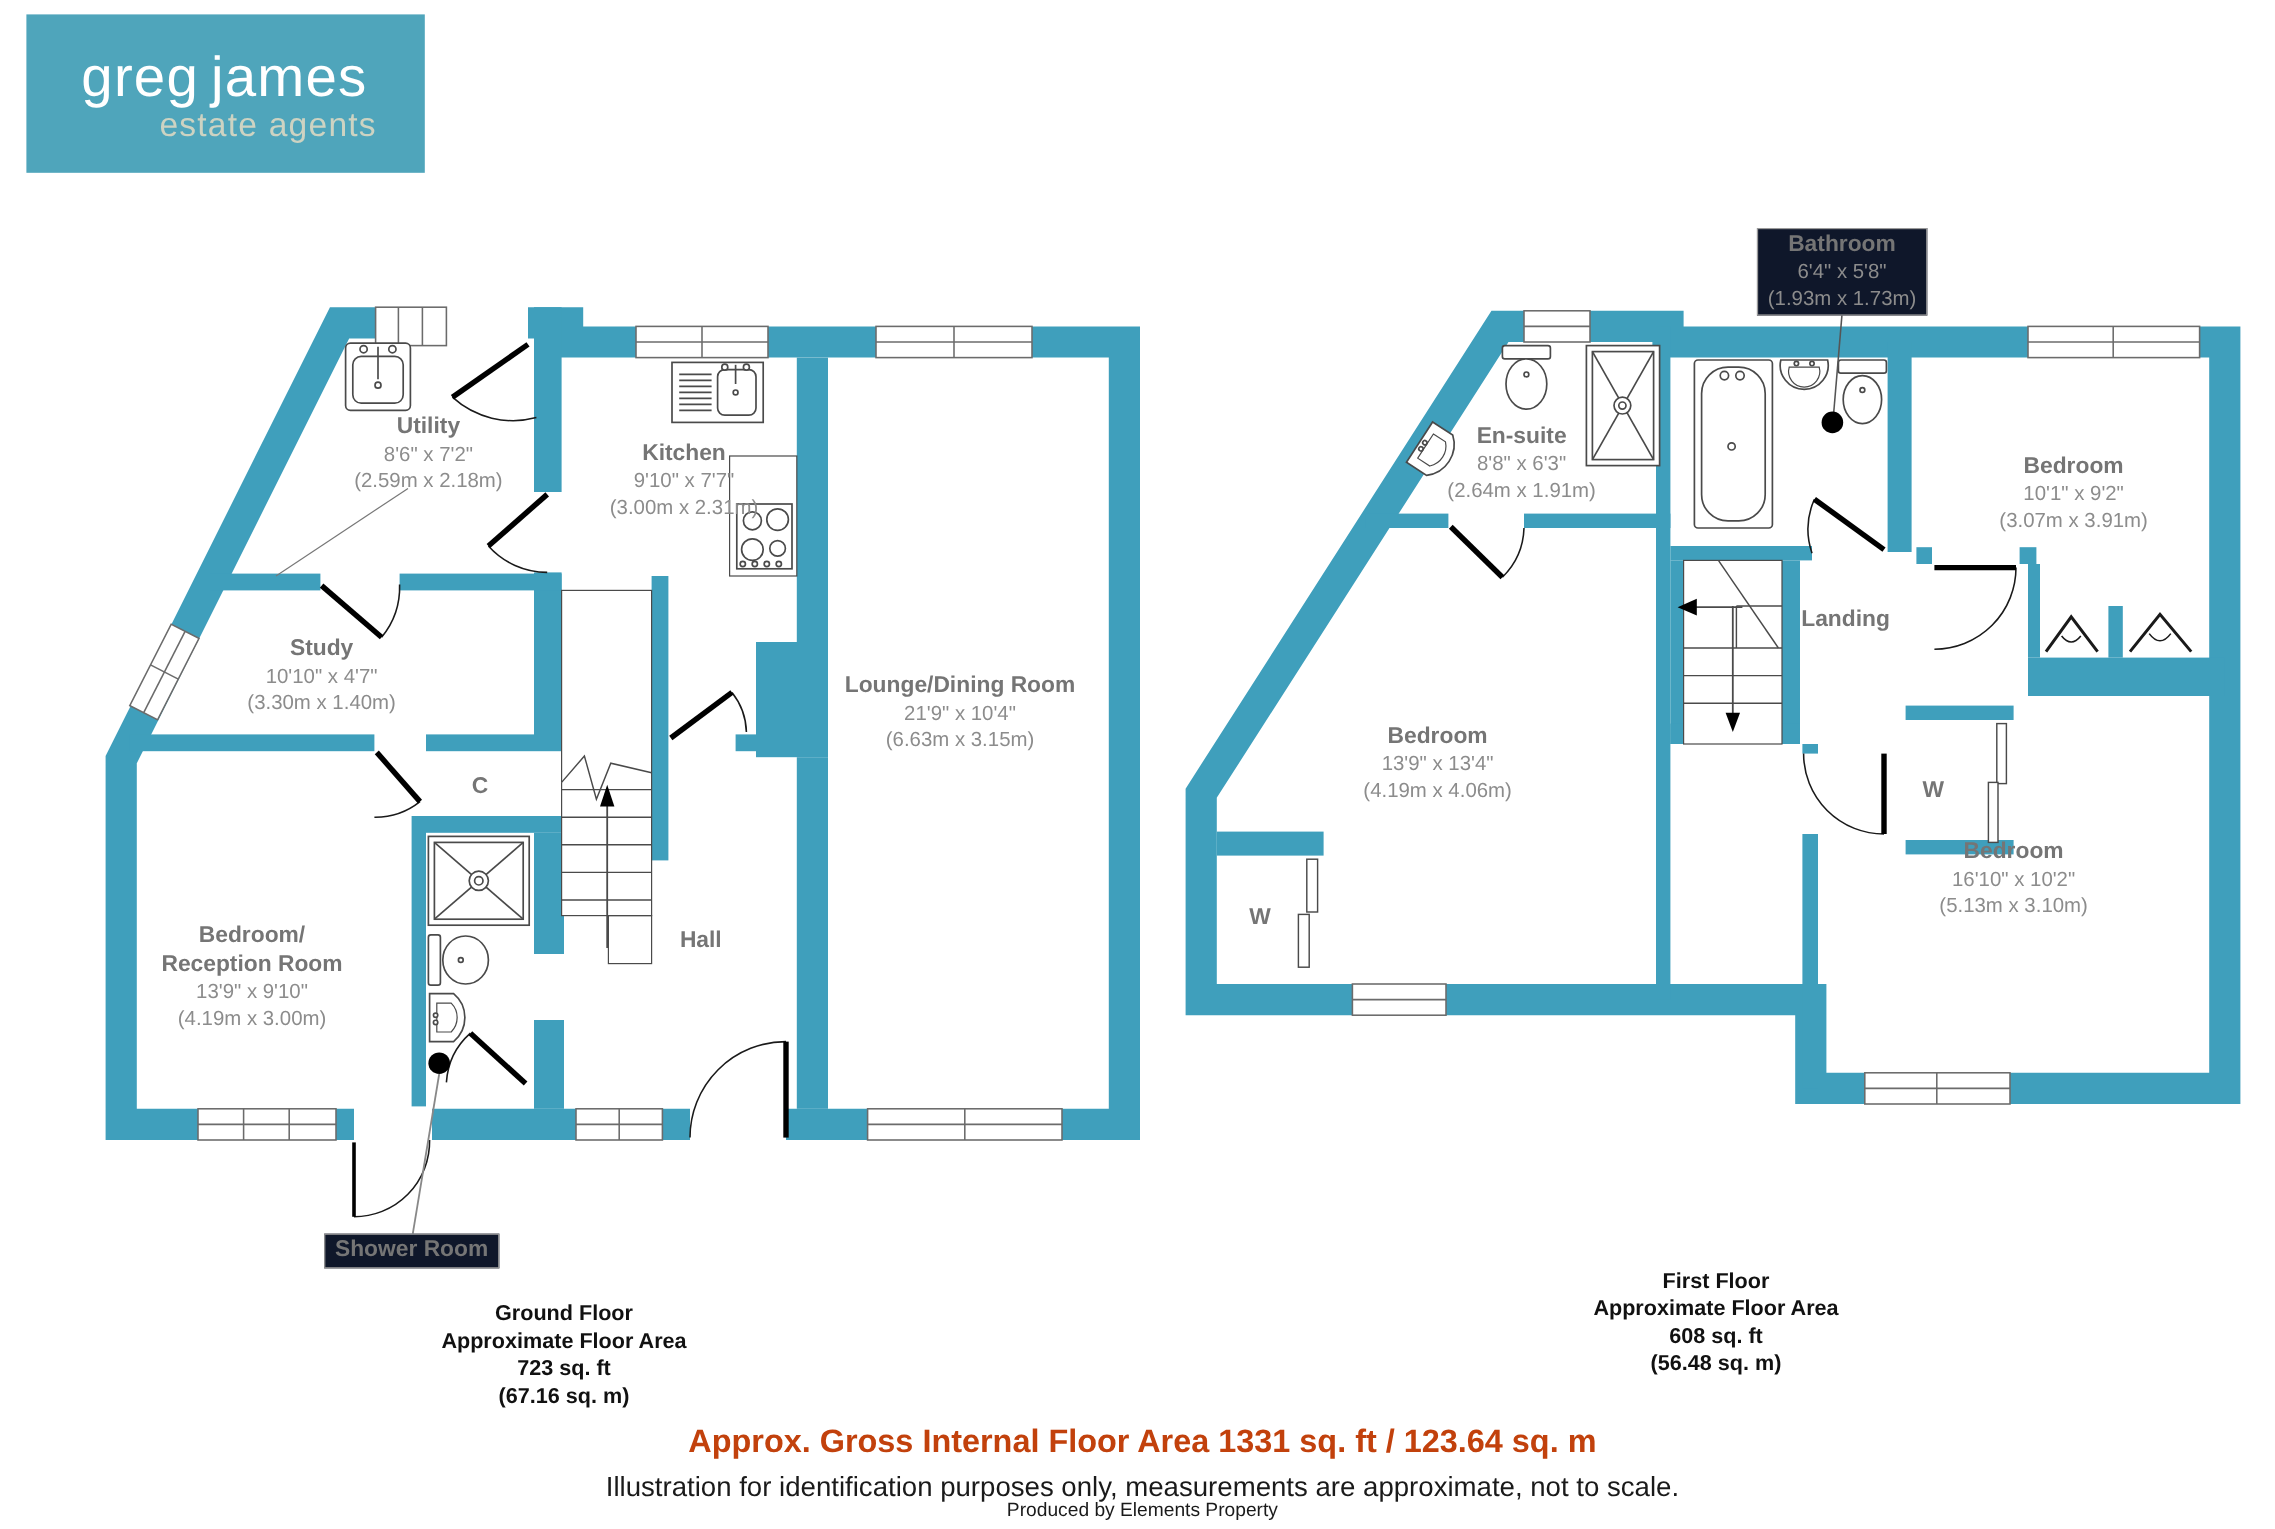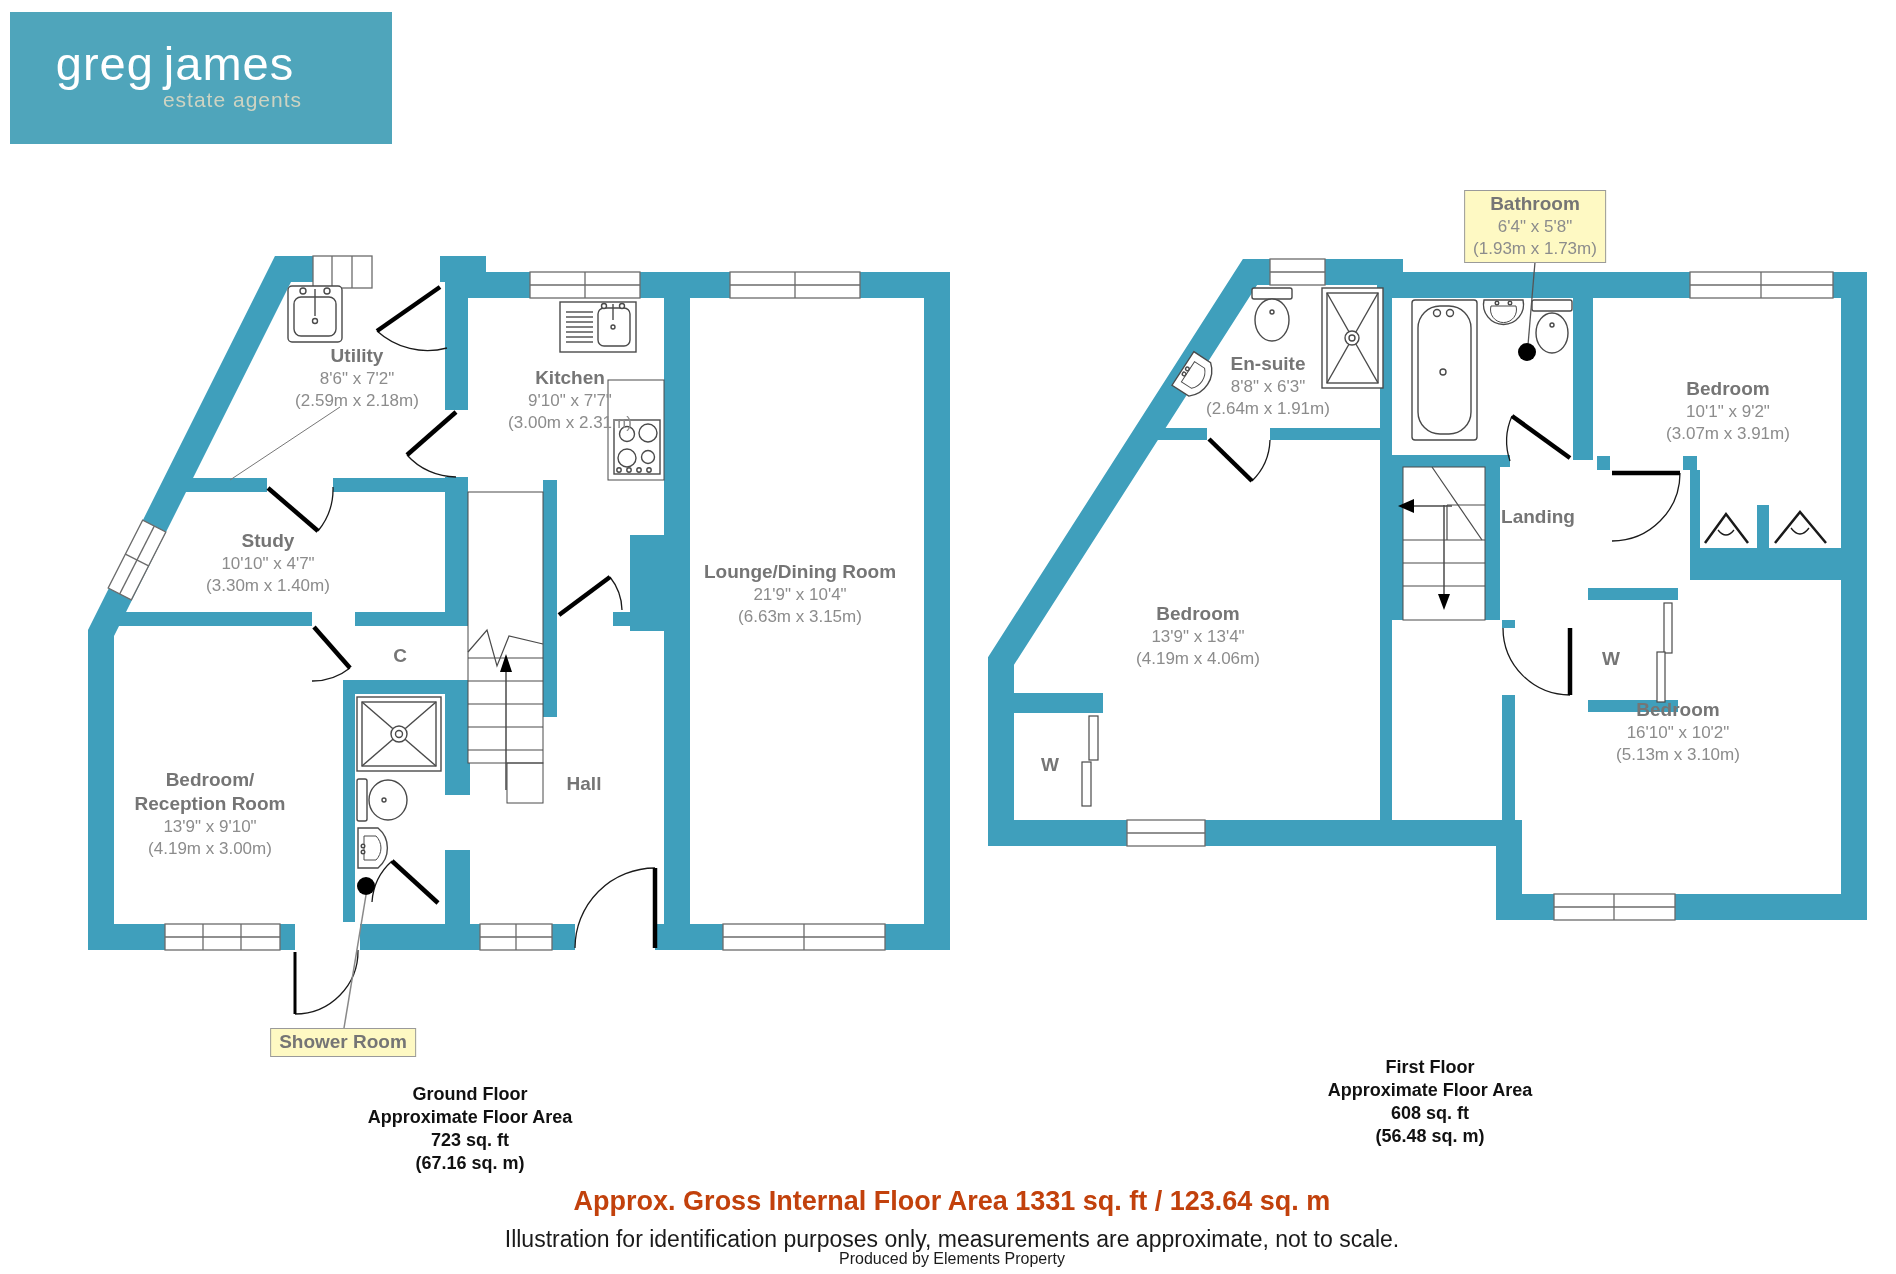--- a/index.html
+++ b/index.html
@@ -1,30 +1,30 @@
 <!DOCTYPE html>
 <html><head>
 <meta charset="utf-8">
 <style>
   html,body{margin:0;padding:0;background:#fff;}
   #page{position:relative;width:1896px;height:1274px;background:#fff;overflow:hidden;
         font-family:"Liberation Sans",sans-serif;}
   
-  .logo{position:absolute;left:10px;top:12px;width:382px;height:132px;background:#4FA5BB;}
+  .logo{position:absolute;left:22px;top:12px;width:332px;height:132px;background:#4FA5BB;}
   .logo-text{position:absolute;left:34px;top:26px;width:262px;text-align:center;color:#fff;}
   .logo-line1{font-size:47px;letter-spacing:1px;line-height:52px;}
   .logo-line1 .l2{margin-left:10px;}
-  .logo-line2{font-size:21px;color:#cdd3c2;text-align:right;padding-right:4px;margin-top:-2px;letter-spacing:1px;}
+  .logo-line2{font-size:28px;color:#cdd3c2;text-align:right;padding-right:4px;margin-top:-2px;letter-spacing:1px;}
   
   .plan{position:absolute;}
   
   .room-label{position:absolute;transform:translateX(-50%);text-align:center;white-space:nowrap;}
   .room-name{font-size:19px;font-weight:bold;color:#757575;line-height:24px;}
   .room-dims{font-size:17px;color:#8c8c8c;line-height:22px;}
-  .boxed{border:1.5px solid #9a9a9a;background:#fef9c3;padding:1px 8px 2px 8px;}
+  .boxed{border:1.5px solid #9a9a9a;background:#0f172a;padding:1px 8px 2px 8px;}
   
   .floor-footer{position:absolute;transform:translateX(-50%);text-align:center;
                 font-size:18px;font-weight:bold;color:#111;line-height:23px;white-space:nowrap;}
   .main-footer{position:absolute;transform:translateX(-50%);text-align:center;white-space:nowrap;}
   .gross{font-size:27px;font-weight:bold;color:#c2410c;}
   .disclaimer{font-size:23px;color:#1a1a1a;}
   .produced{font-size:16px;color:#1a1a1a;}
 </style>
 </head>
 <body>

